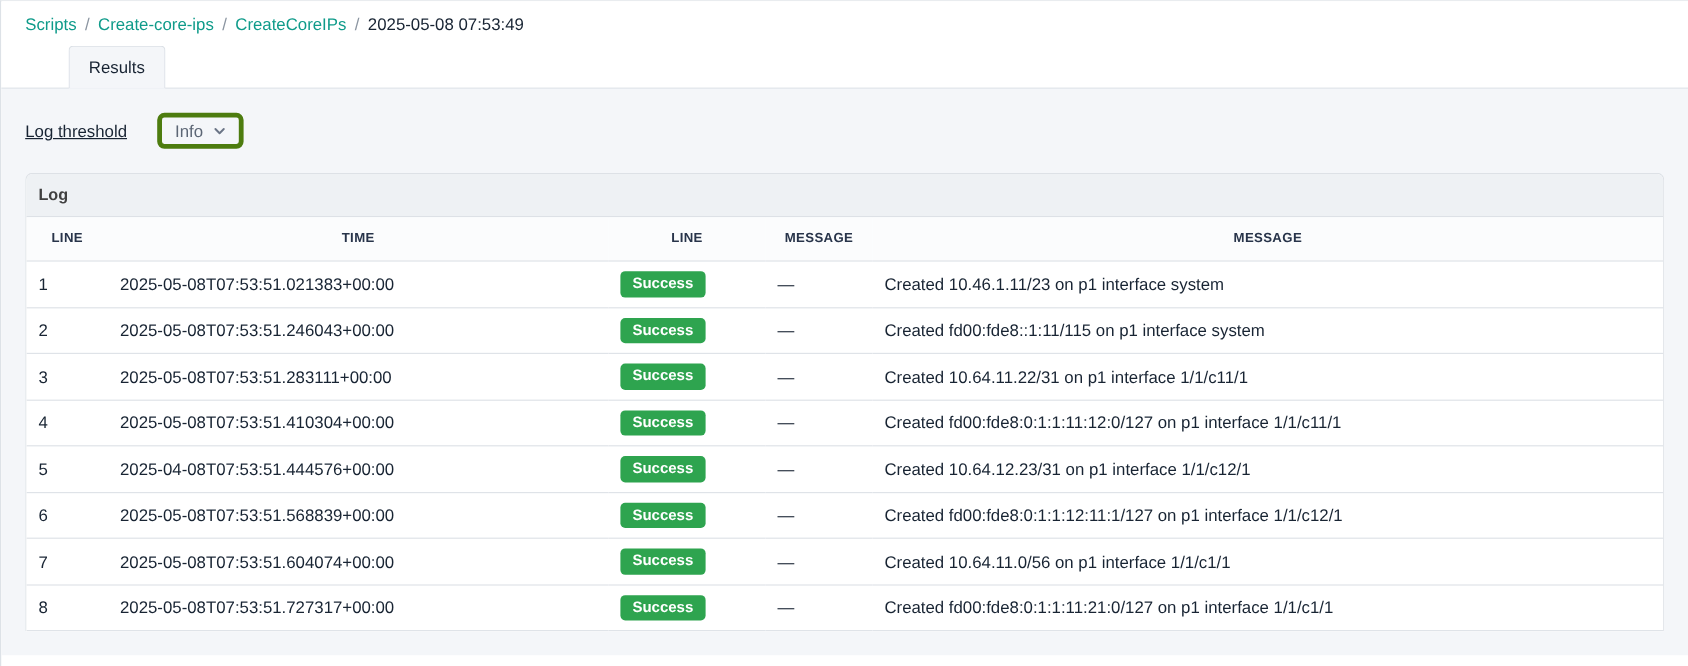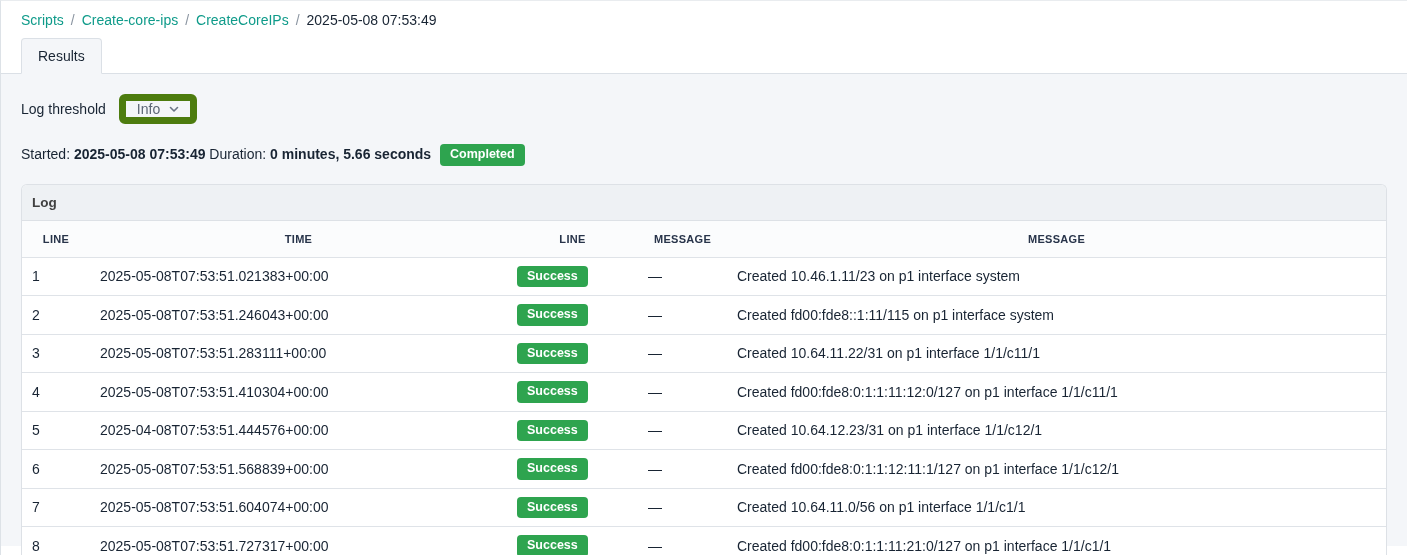--- a/index.html
+++ b/index.html
@@ -29,28 +29,29 @@
   .tab-bar{background:#fff;padding:0 0 0 20px;border-bottom:1px solid #dbe0e6;display:flex;}
   .tab{
     padding:9px 16px;
     border:1px solid #dbe0e6;
     border-bottom:1px solid var(--content-bg);
     border-radius:4px 4px 0 0;
     background:var(--content-bg);
     margin-bottom:-1px;
     cursor:pointer;
     color:var(--dark);
+    margin-left:36px;
   }
   
   .content{background:var(--content-bg);height:472px;padding:20px;}
   .threshold-row{display:flex;align-items:center;margin-bottom:20px;}
-  .threshold-label{margin-right:13px;}
+  .threshold-label{margin-right:25px;text-decoration:underline;}
   .select-box{
     display:inline-flex;align-items:center;gap:9px;
-    border:7px solid #4d7c0f;border-radius:6px;
+    border:4px solid #4d7c0f;border-radius:6px;
     background:var(--content-bg);
     padding:5px 11px;height:30px;
     color:#5c6675;cursor:pointer;
   }
   .select-box svg{display:block;}
   .run-info{margin-bottom:18px;}
   .run-info b{font-weight:700;}
   .badge{
     display:inline-block;background:var(--green);color:#fff;
     font-size:12.5px;font-weight:600;line-height:1;
@@ -95,27 +96,20 @@
     <div class="select-box">
       <span>Info</span>
       <span>
         <svg width="10" height="8" viewBox="0 0 10 8">
             <path d="M1.5 2.5 L5 6 L8.5 2.5" fill="none" stroke="#6b7586" stroke-width="1.6" stroke-linecap="round" stroke-linejoin="round"></path>
           </svg>
       </span>
     </div>
   </div>
 
-  <div class="run-info">
-    <span>Started:</span>
-    <b>2025-05-08 07:53:49</b>
-    <span>Duration:</span>
-    <b>0 minutes, 5.66 seconds</b>
-    <span class="badge">Completed</span>
-  </div>
 
   <div class="card">
     <div class="card-header">Log</div>
     <table>
       <colgroup>
         <col style="width:68px">
           <col style="width:417px">
           <col style="width:131px">
           <col style="width:89px">
           <col>

